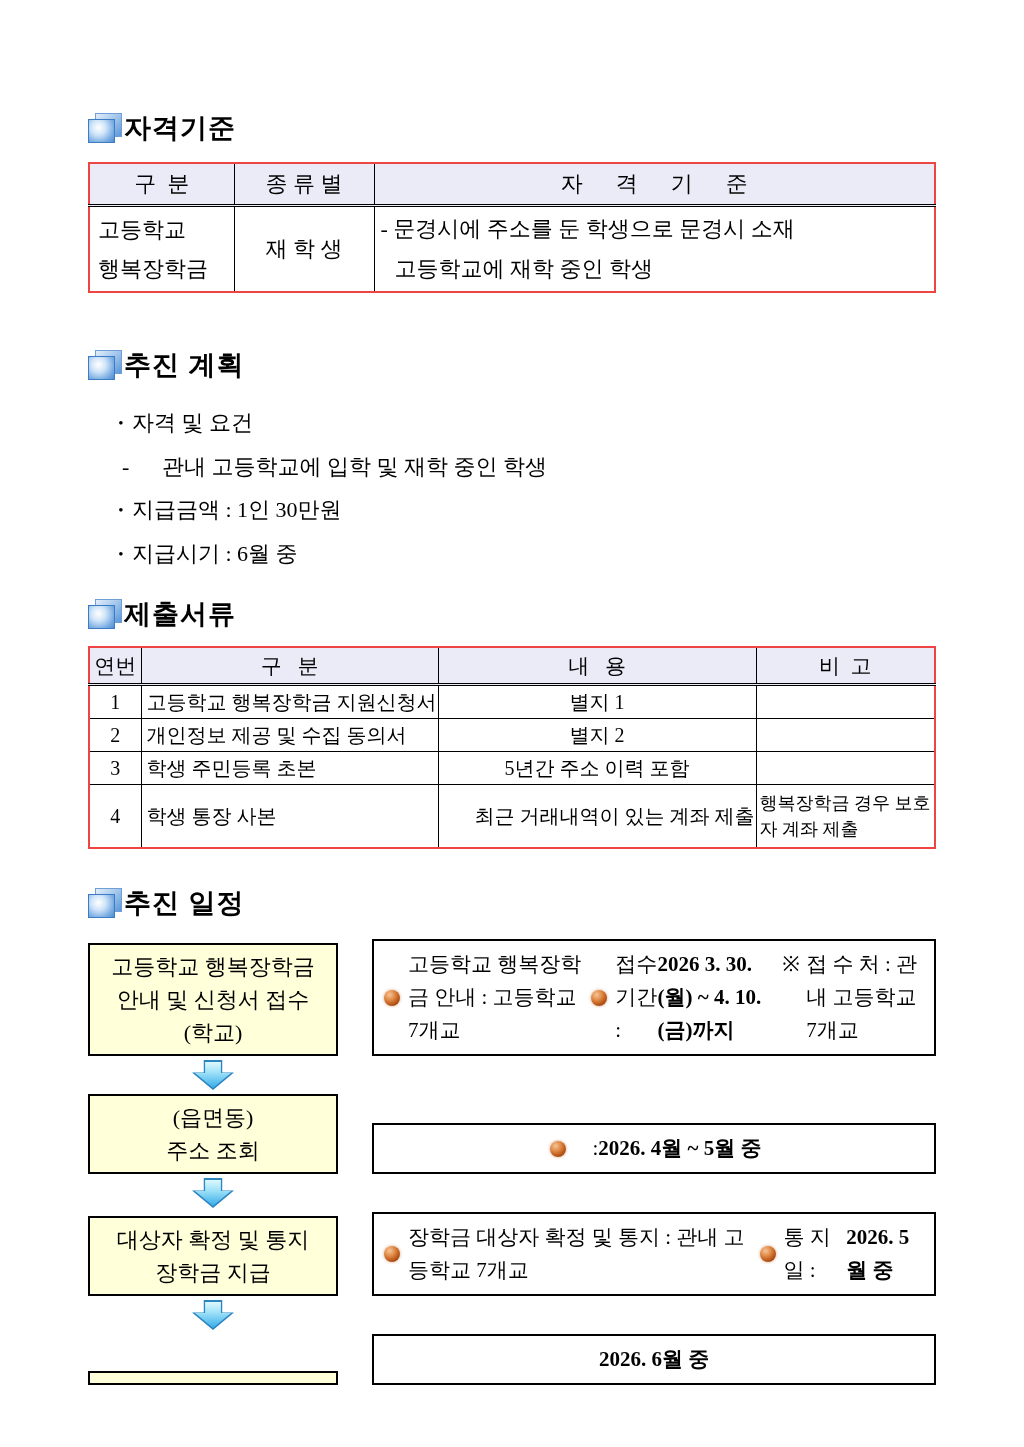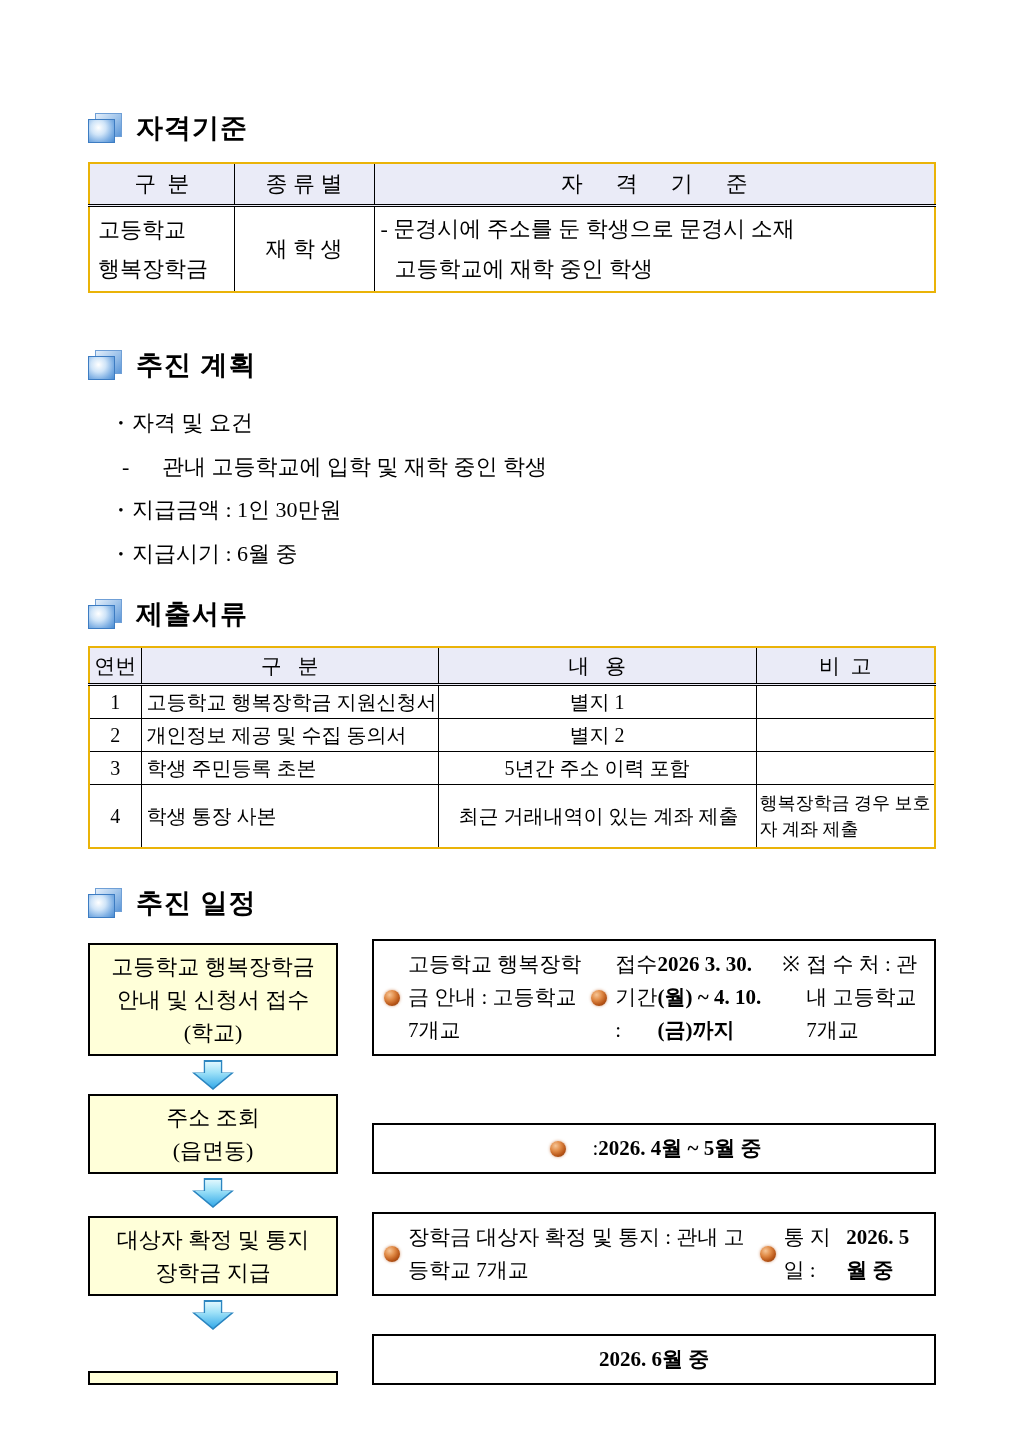--- a/index.html
+++ b/index.html
@@ -1,50 +1,50 @@
 <!DOCTYPE html>
 <html><head>
 <meta charset="utf-8">
 <style>
   html,body{margin:0;padding:0;background:#ffffff;}
   body{width:1024px;height:1447px;overflow:hidden;font-family:"Liberation Serif",serif;color:#000;}
   .page{box-sizing:border-box;width:1024px;height:1447px;padding:110px 88px 0 88px;position:relative;}
 
   
-  .heading{display:flex;align-items:center;gap:14px;}
+  .heading{display:flex;align-items:center;gap:2px;}
   .htext{font-family:"Liberation Sans",sans-serif;font-weight:800;font-size:27px;letter-spacing:1px;}
   .hicon{position:relative;width:34px;height:30px;flex:0 0 34px;}
   .hicon .hb{position:absolute;right:0;top:0;width:25px;height:22px;border:1px solid #6f9fd6;
     background:linear-gradient(135deg,#e3eefa 0%,#9cc2ea 55%,#5b96d8 100%);}
   .hicon .hf{position:absolute;left:0;bottom:0;width:25px;height:22px;border:1px solid #3d7cc2;
     background:radial-gradient(circle at 38% 35%,#ffffff 0%,#cfe4f8 35%,#7fb0e4 70%,#4a8cd2 100%);}
 
   
   table{border-collapse:collapse;width:848px;table-layout:fixed;}
-  .doc-table{border:2px solid #eab308;}
+  .doc-table{border:2px solid #ef4444;}
   .doc-table th{border:1px solid #000;border-bottom:3px double #000;background:#eaebf7;
     font-weight:normal;white-space:pre;text-align:center;}
   .doc-table td{border:1px solid #000;}
   .t1{margin-top:16px;font-size:22px;}
   .t1 th{height:38px;font-size:22px;}
   .t1 td{height:82px;}
   .t1 .c1{padding-left:8px;line-height:39px;}
   .t1 .c2{text-align:center;}
   .t1 .c3{padding-left:6px;line-height:40px;}
   .t1 .c3 .ind{padding-left:14px;}
 
   .t2{margin-top:14px;font-size:20px;}
   .t2 th{height:33px;font-size:21px;}
   .t2 td{height:30px;}
   .t2 .no{text-align:center;}
   .t2 .cat{padding-left:5px;}
   .t2 .con{text-align:center;}
   .t2 .note4{font-size:18px;line-height:26px;padding-left:3px;}
   .t2 .row4 td{height:60px;}
-  .t2 .row4 .con{text-align:center;padding-left:4px;}
+  .t2 .row4 .con{text-align:right;padding-left:4px;}
 
   
   .plan{margin-top:18px;font-size:22px;}
   .plan .item{display:flex;line-height:43px;}
   .plan .bullet{width:22px;flex:0 0 22px;text-align:center;padding-left:22px;}
   .plan .bullet .dot{font-size:15px;vertical-align:2px;}
   .plan .dash-item{padding-left:34px;display:flex;}
   .plan .dash{flex:0 0 18px;}
   .plan .cont .l2{padding-left:22px;}
 
@@ -231,22 +231,22 @@
 
     <div class="arrow-row">
       <div class="arrow">
           <div class="a-out"></div>
           <div class="a-in"></div>
         </div>
     </div>
 
     <div class="flow-row">
       <div class="flow-box">
+        <div>(읍면동)</div>
         <div>주소 조회</div>
-        <div>(읍면동)</div>
       </div>
       <div class="detail-box">
         <div class="dline">
           <span class="sphere"></span>
         </div>
         <div class="dline ind18">
           <span>: </span>
           <b>2026. 4월 ~ 5월 중</b>
         </div>
       </div>

